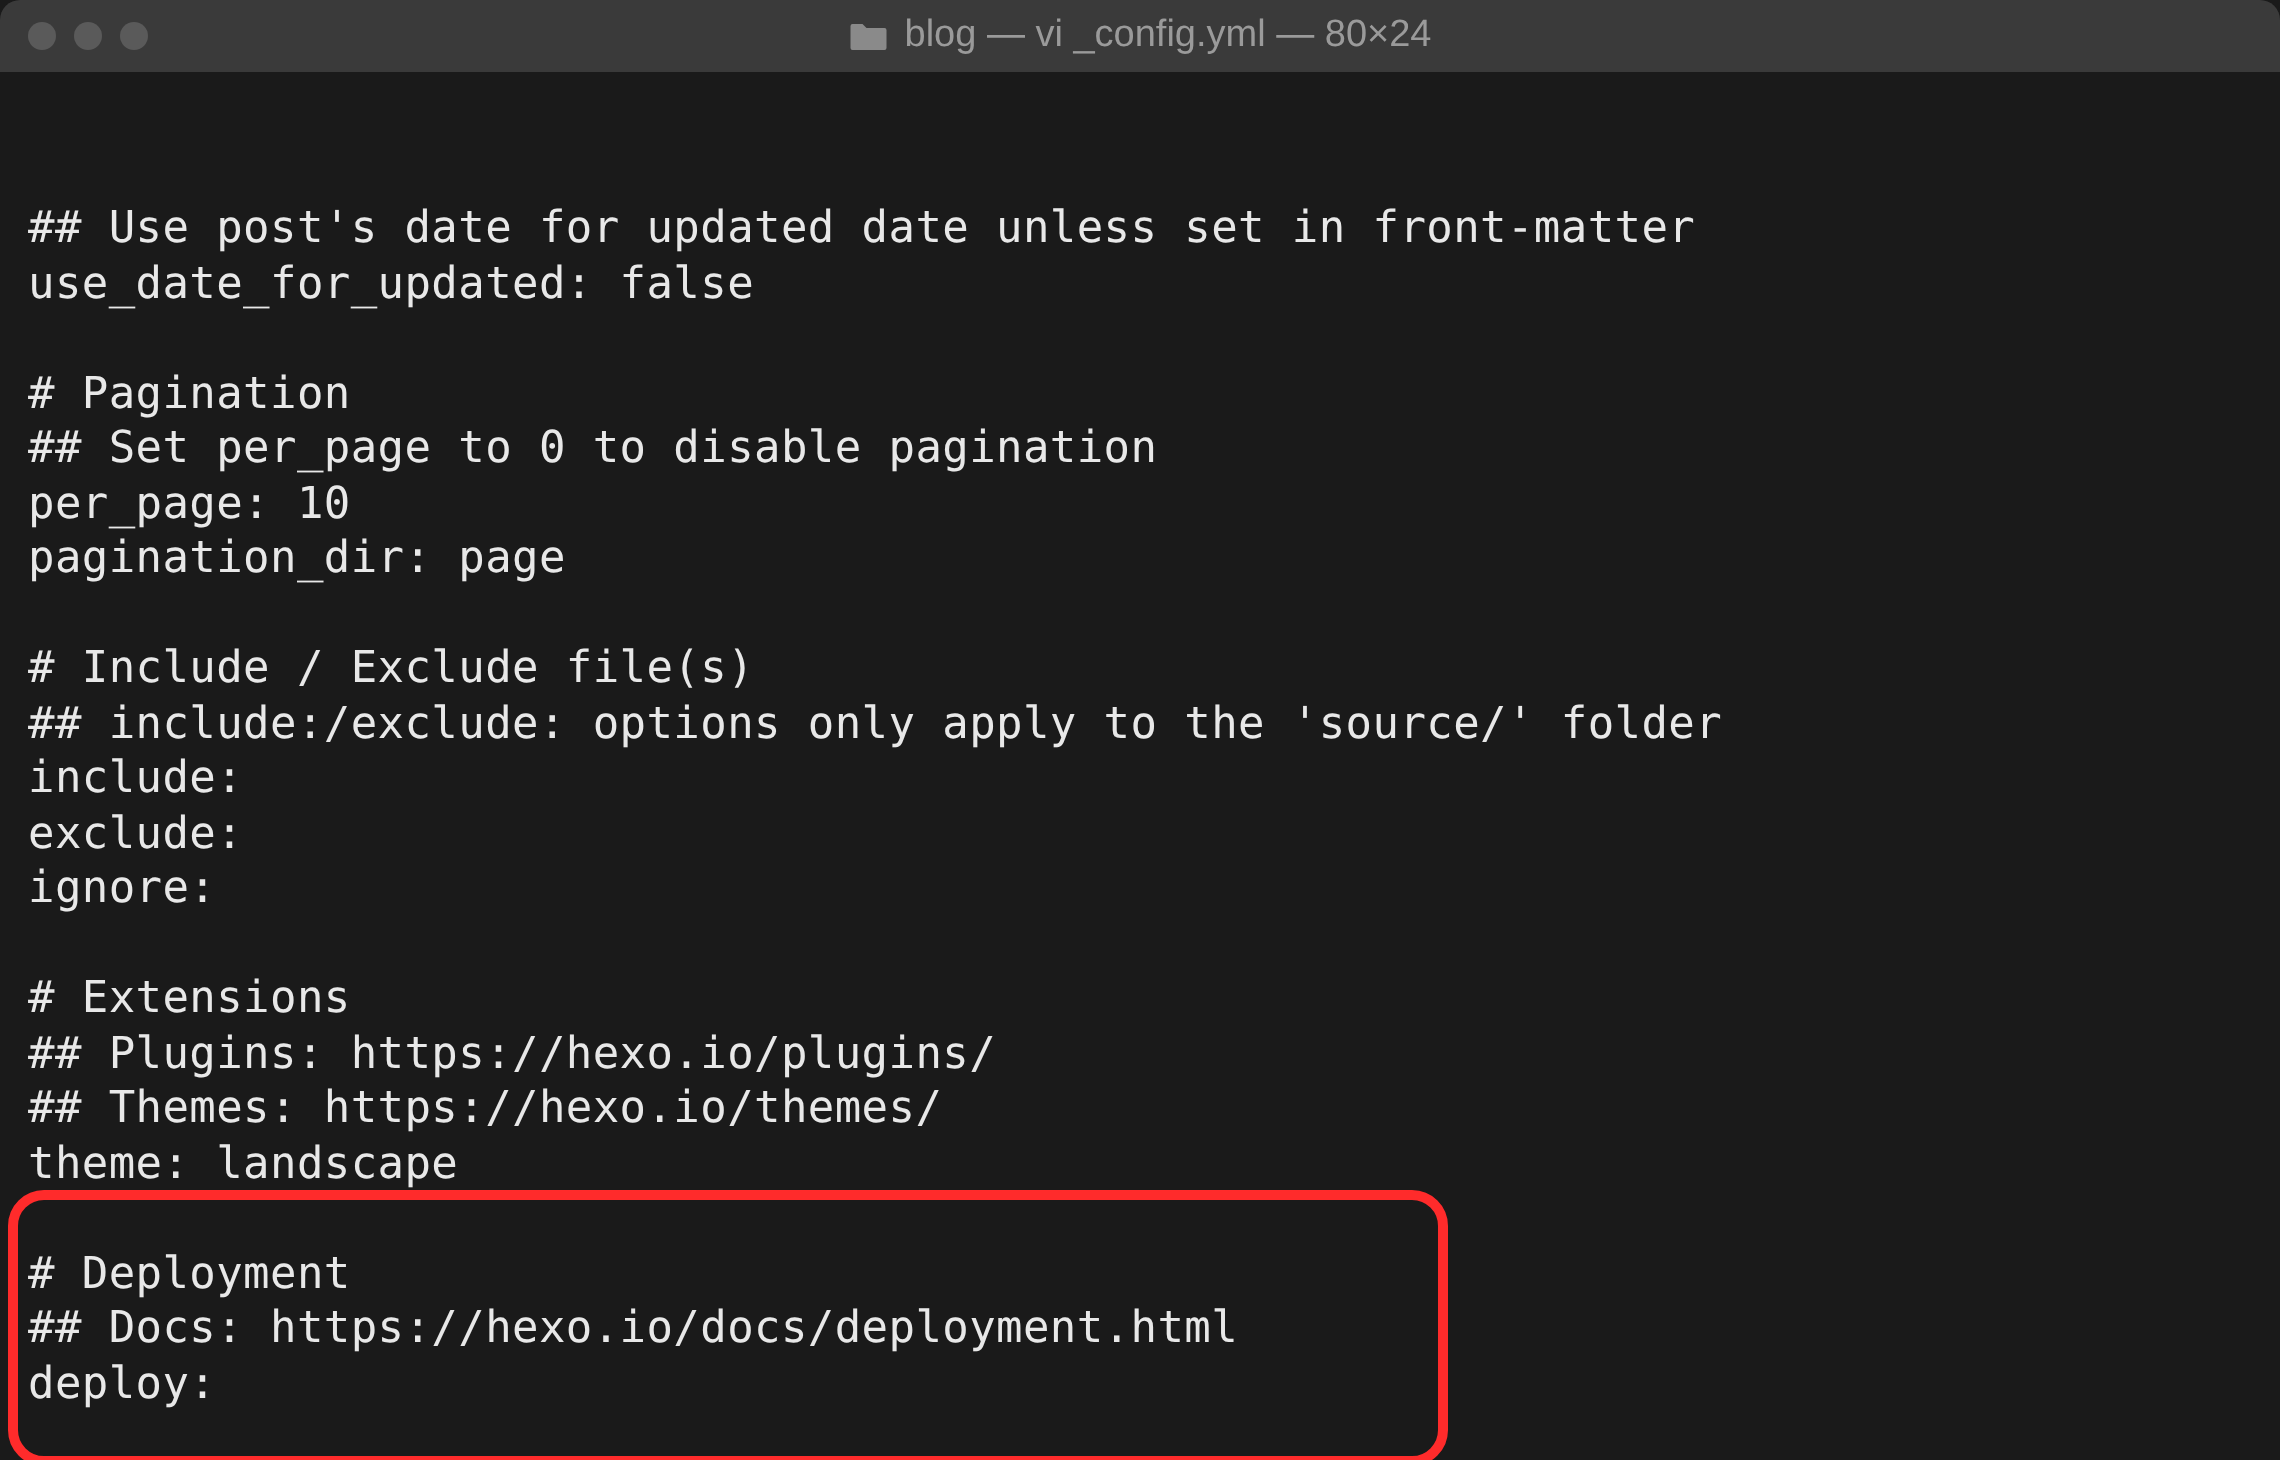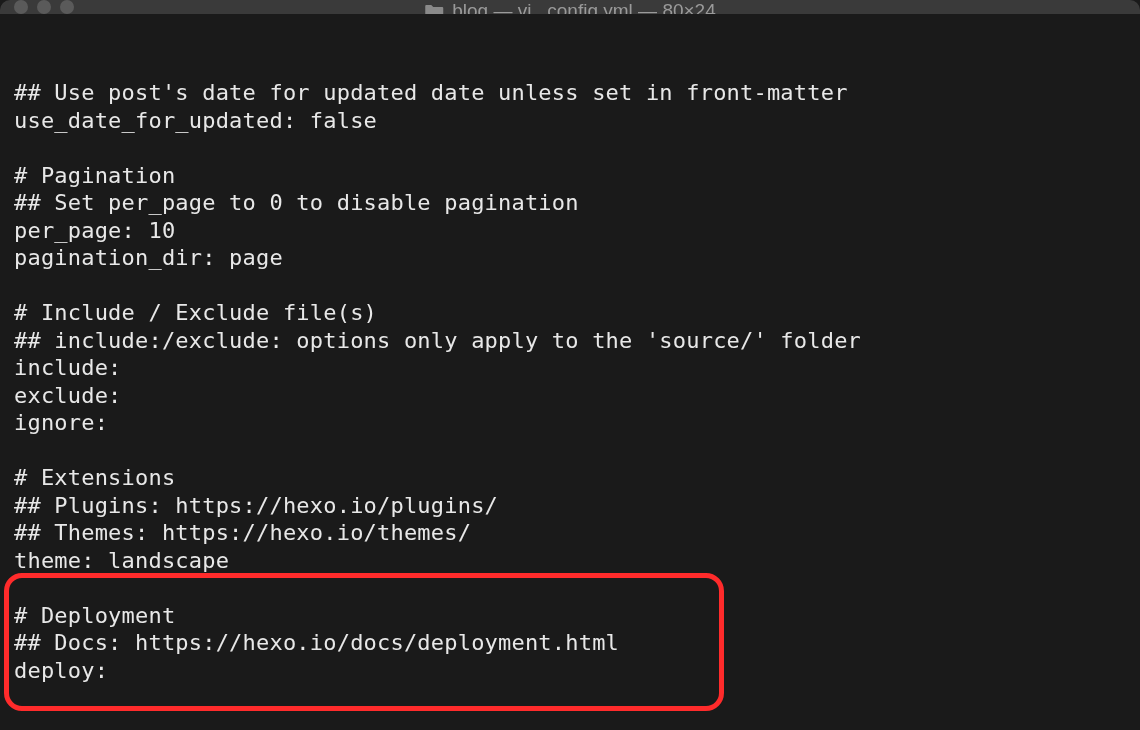--- a/index.html
+++ b/index.html
@@ -16,22 +16,22 @@
       display: flex;
       flex-direction: column;
       background: #1a1a1a;
       border-radius: 10px 10px 0 0;
       overflow: hidden;
     }
     .titlebar {
       height: 36px;
       background: #3a3a3a;
       display: flex;
-      align-items: flex-start;
-      padding: 0 14px;
+      align-items: center;
+      padding: 14px 14px;
       position: relative;
     }
     .traffic-lights {
       display: flex;
       gap: 9px;
       align-items: center;
     }
     .traffic-light {
       width: 14px;
       height: 14px;

